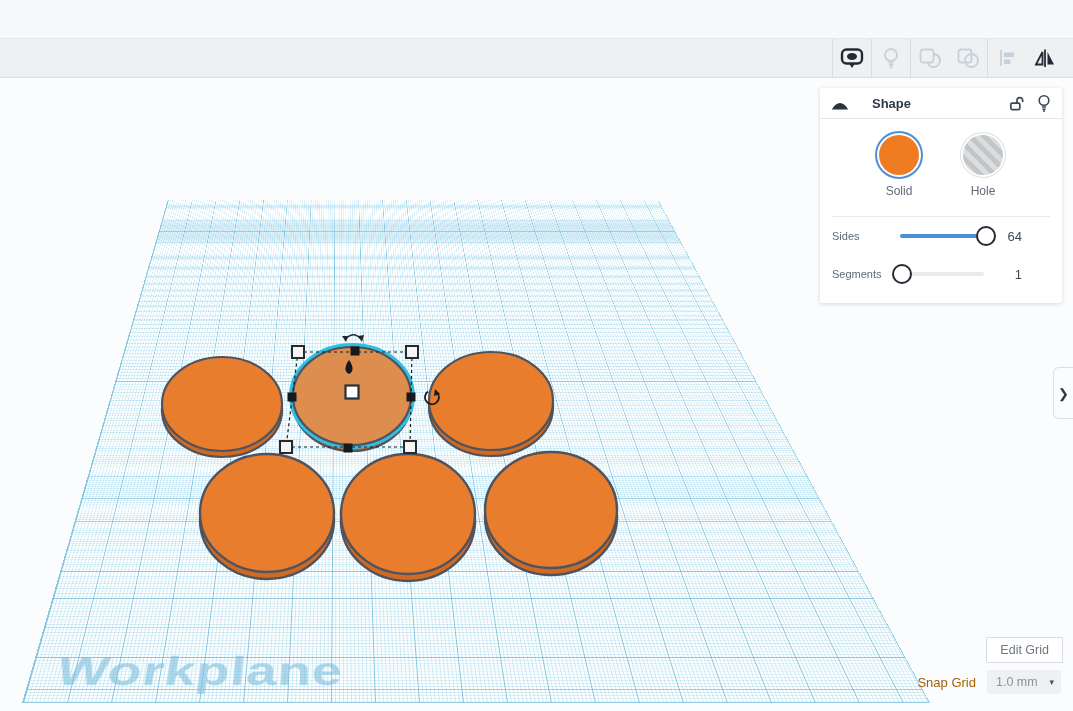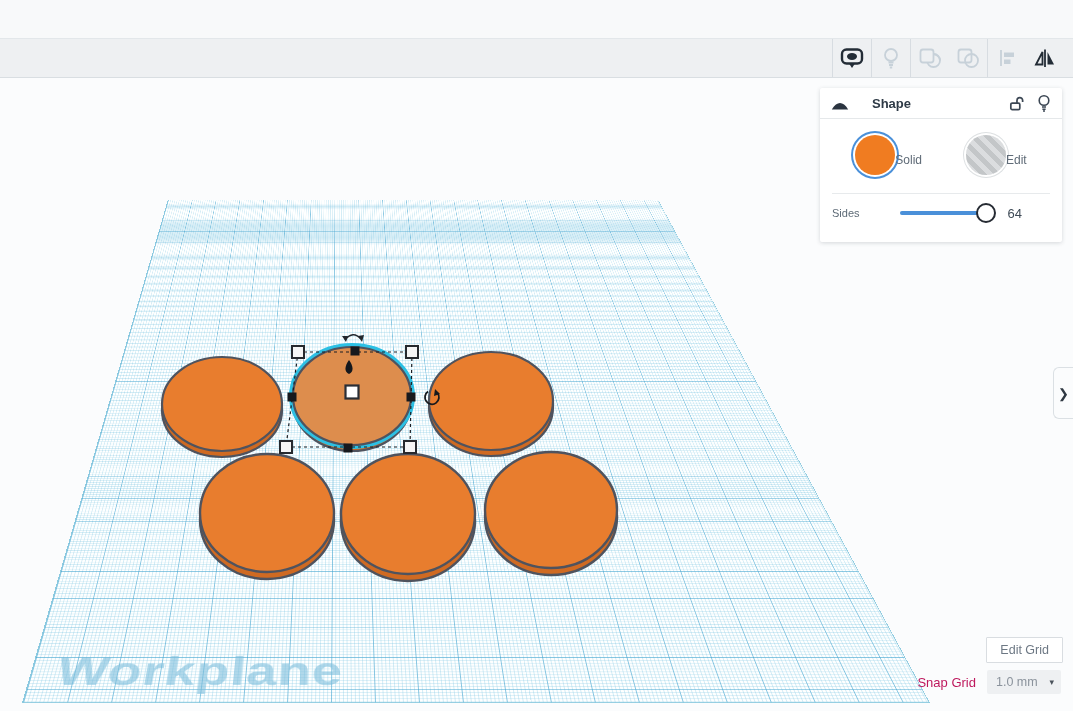--- a/index.html
+++ b/index.html
@@ -34,21 +34,21 @@
   .scene .shape{pointer-events:auto;cursor:pointer;}
 
   
   .shape-panel{position:absolute;left:820px;top:88px;width:242px;background:#fff;z-index:10;
                box-shadow:0 1px 4px rgba(40,50,60,0.18);border-radius:2px;}
   .panel-header{height:30px;display:flex;align-items:center;padding:0 10px;border-bottom:1px solid #e5e8ea;}
   .panel-title{font-size:13px;font-weight:700;color:#2e3a46;margin-left:22px;}
   .panel-header .spacer{flex:1;}
   .panel-hicon{margin-left:11px;cursor:pointer;display:flex;align-items:center;}
   .swatch-row{display:flex;justify-content:center;gap:44px;padding:16px 0 12px 0;}
-  .swatch{display:flex;flex-direction:row;align-items:center;cursor:pointer;}
+  .swatch{display:flex;flex-direction:column;align-items:center;cursor:pointer;}
   .swatch-circle{width:40px;height:40px;border-radius:50%;}
   .swatch-solid{background:#f07c21;box-shadow:0 0 0 2px #fff,0 0 0 4px #4a90d9;}
   .swatch-hole{background:repeating-linear-gradient(45deg,#c3c6c8 0 5px,#dbdddf 5px 10px);
                box-shadow:0 0 0 2px #fff,0 0 0 3px #dde0e2;}
   .swatch-label{margin-top:9px;font-size:12px;color:#5f6b77;}
   .panel-divider{border-top:1px solid #e7eaec;margin:6px 12px 0 12px;}
   .slider{display:flex;align-items:center;height:38px;padding-left:12px;}
   .slider-label{width:68px;font-size:11px;color:#5d6a76;}
   .slider-track{position:relative;width:84px;height:4px;background:#e9ecee;border-radius:2px;}
   .slider-fill{position:absolute;left:0;top:0;height:100%;background:#4a90d9;border-radius:2px;}
@@ -60,21 +60,21 @@
   
   .collapse-tab{position:absolute;right:0;top:367px;width:19px;height:50px;background:#fbfcfd;
                 border:1px solid #dbe0e4;border-right:none;border-radius:6px 0 0 6px;z-index:10;
                 display:flex;align-items:center;justify-content:center;font-size:13px;color:#2f3842;cursor:pointer;}
 
   
   .edit-grid-btn{position:absolute;right:10px;top:637px;z-index:10;background:#fff;border:1px solid #d9dde1;
                  border-radius:1px;padding:5px 13px;font-size:12.5px;color:#6d7884;cursor:pointer;
                  font-family:"Liberation Sans",sans-serif;}
   .snap-row{position:absolute;right:12px;top:670px;z-index:10;display:flex;align-items:center;gap:11px;}
-  .snap-label{font-size:13px;color:#be185d;}
+  .snap-label{font-size:13px;color:#a16207;}
   .snap-dropdown{width:74px;height:24px;background:#eef0f2;border-radius:2px;display:flex;align-items:center;
                  cursor:pointer;}
   .snap-value{font-size:12.5px;color:#8b939c;padding-left:9px;}
   .snap-caret{margin-left:auto;padding-right:7px;font-size:9px;color:#4a525b;}
 </style>
 </head>
 <body>
 
 <div id="app">
 
@@ -218,33 +218,41 @@
       </span>
     </div>
 
     <div class="swatch-row">
       <div class="swatch">
         <div class="swatch-circle swatch-solid"></div>
         <div class="swatch-label">Solid</div>
       </div>
       <div class="swatch">
         <div class="swatch-circle swatch-hole"></div>
-        <div class="swatch-label">Edit</div>
+        <div class="swatch-label">Hole</div>
       </div>
     </div>
 
     <div class="panel-divider"></div>
 
     <div class="slider">
       <span class="slider-label">Sides</span>
       <span class="slider-track">
         <span class="slider-fill" style="width: 100%;"></span>
         <span class="slider-handle" style="left: calc(100% - 8px);"></span>
       </span>
       <span class="slider-value">64</span>
+    </div>
+    <div class="slider">
+      <span class="slider-label">Segments</span>
+      <span class="slider-track">
+        <span class="slider-fill" style="width: 0%;"></span>
+        <span class="slider-handle" style="left: calc(0% - 8px);"></span>
+      </span>
+      <span class="slider-value">1</span>
     </div>
     <div class="panel-bottom-pad"></div>
   </div>
 
   <div class="collapse-tab">
     <span>❯</span>
   </div>
 
   <button class="edit-grid-btn">Edit Grid</button>
   <div class="snap-row">

